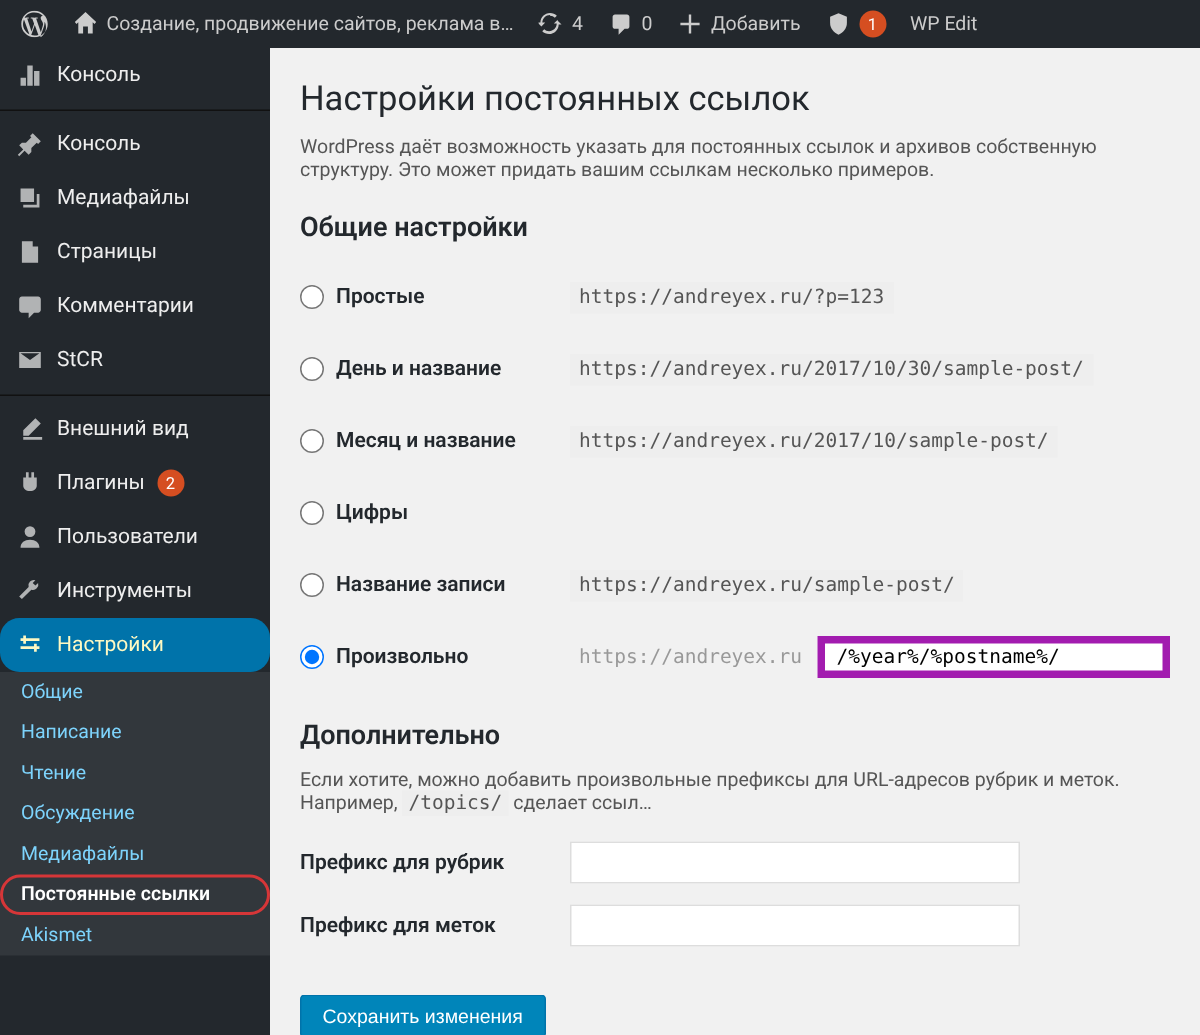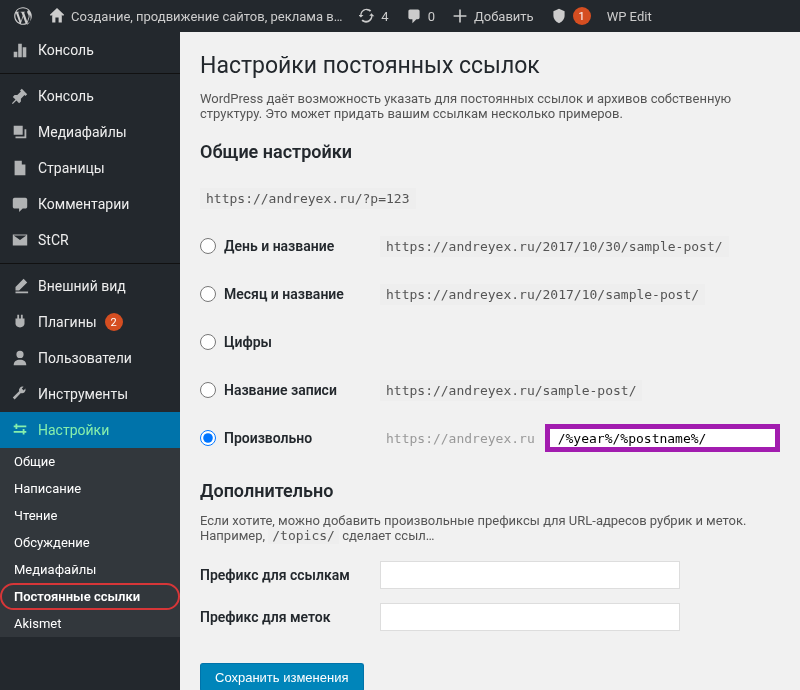--- a/index.html
+++ b/index.html
@@ -8,27 +8,27 @@
 
 .adminbar { height: 32px; background: #23282d; color: #eee; display: flex; align-items: flex-end; padding: 0 6px; font-size: 13px; }
 .adminbar .ab-item { display: flex; align-items: center; padding: 0 8px; height: 32px; color: #ccc; cursor: pointer; gap: 5px; }
 .adminbar .ab-icon { width: 18px; height: 18px; display: inline-flex; align-items: center; justify-content: center; }
 .adminbar .badge { background: #d54e21; color: #fff; border-radius: 10px; min-width: 18px; height: 18px; font-size: 11px; display: inline-flex; align-items: center; justify-content: center; padding: 0 5px; }
 
 
 .wrap { display: flex; height: calc(690px - 32px); }
 .sidebar { width: 180px; background: #23282d; color: #eee; overflow: hidden; }
 .menu-item { display: flex; align-items: center; padding: 8px 10px; color: #eee; cursor: pointer; font-size: 14px; gap: 8px; position: relative; }
-.menu-item.active { background: #0073aa; color: #86efac; }
+.menu-item.active { background: #0073aa; color: #fef9c3; border-radius: 13px; }
 .menu-item .micon { width: 20px; height: 20px; display: inline-flex; align-items: center; justify-content: center; opacity: .7; }
 .menu-item.active .micon { opacity: 1; }
 .menu-item .mbadge { background: #d54e21; color: #fff; border-radius: 10px; min-width: 18px; height: 18px; font-size: 11px; display: inline-flex; align-items: center; justify-content: center; padding: 0 4px; }
 .menu-sep { height: 5px; border-top: 1px solid #111; margin-top: 5px; }
 .submenu { background: #32373c; }
-.submenu .sub-item { padding: 6px 4px 6px 14px; color: #ffffff; cursor: pointer; font-size: 13px; }
+.submenu .sub-item { padding: 6px 4px 6px 14px; color: #7dd3fc; cursor: pointer; font-size: 13px; }
 .submenu .sub-item.highlighted { border: 2px solid #d63638; border-radius: 14px; color: #fff; font-weight: 600; padding: 4px 10px 4px 12px; }
 
 
 .content { flex: 1; padding: 10px 20px 20px 20px; overflow: auto; }
 h1 { font-size: 23px; font-weight: 400; color: #23282d; margin: 10px 0 12px; }
 .desc { color: #555; font-size: 13px; margin-bottom: 20px; }
 h2 { font-size: 18px; font-weight: 600; color: #23282d; margin: 18px 0 12px; }
 .form-row { display: flex; align-items: center; min-height: 48px; }
 .radio-col { width: 180px; display: flex; align-items: center; gap: 8px; }
 .radio-col label { font-weight: 600; font-size: 14px; color: #23282d; }
@@ -209,20 +209,24 @@
     </div>
   </div>
 
   <div class="content">
     <h1>Настройки постоянных ссылок</h1>
     <p class="desc">WordPress даёт возможность указать для постоянных ссылок и архивов собственную структуру. Это может придать вашим ссылкам несколько примеров.</p>
 
     <h2>Общие настройки</h2>
 
     <div class="form-row">
+      <div class="radio-col">
+        <input type="radio" name="perm" style="">
+        <label>Простые</label>
+      </div>
       <div class="val-col"><code class="sample">https://andreyex.ru/?p=123</code></div>
     </div>
 
     <div class="form-row">
       <div class="radio-col">
         <input type="radio" name="perm" style="">
         <label>День и название</label>
       </div>
       <div class="val-col"><code class="sample">https://andreyex.ru/2017/10/30/sample-post/</code></div>
     </div>
@@ -262,21 +266,21 @@
         </div>
       </div>
     </div>
 
     <h2>Дополнительно</h2>
     <p class="addl-desc">
       <span>Если хотите, можно добавить произвольные префиксы для URL-адресов рубрик и меток. Например, </span><code>/topics/</code><span> сделает ссыл…</span>
     </p>
 
     <div class="field-row">
-      <div class="lbl">Префикс для ссылкам</div>
+      <div class="lbl">Префикс для рубрик</div>
       <input class="text-input" type="text" style="">
     </div>
 
     <div class="field-row">
       <div class="lbl">Префикс для меток</div>
       <input class="text-input" type="text" style="">
     </div>
 
     <button class="submit-btn">Сохранить изменения</button>
   </div>

